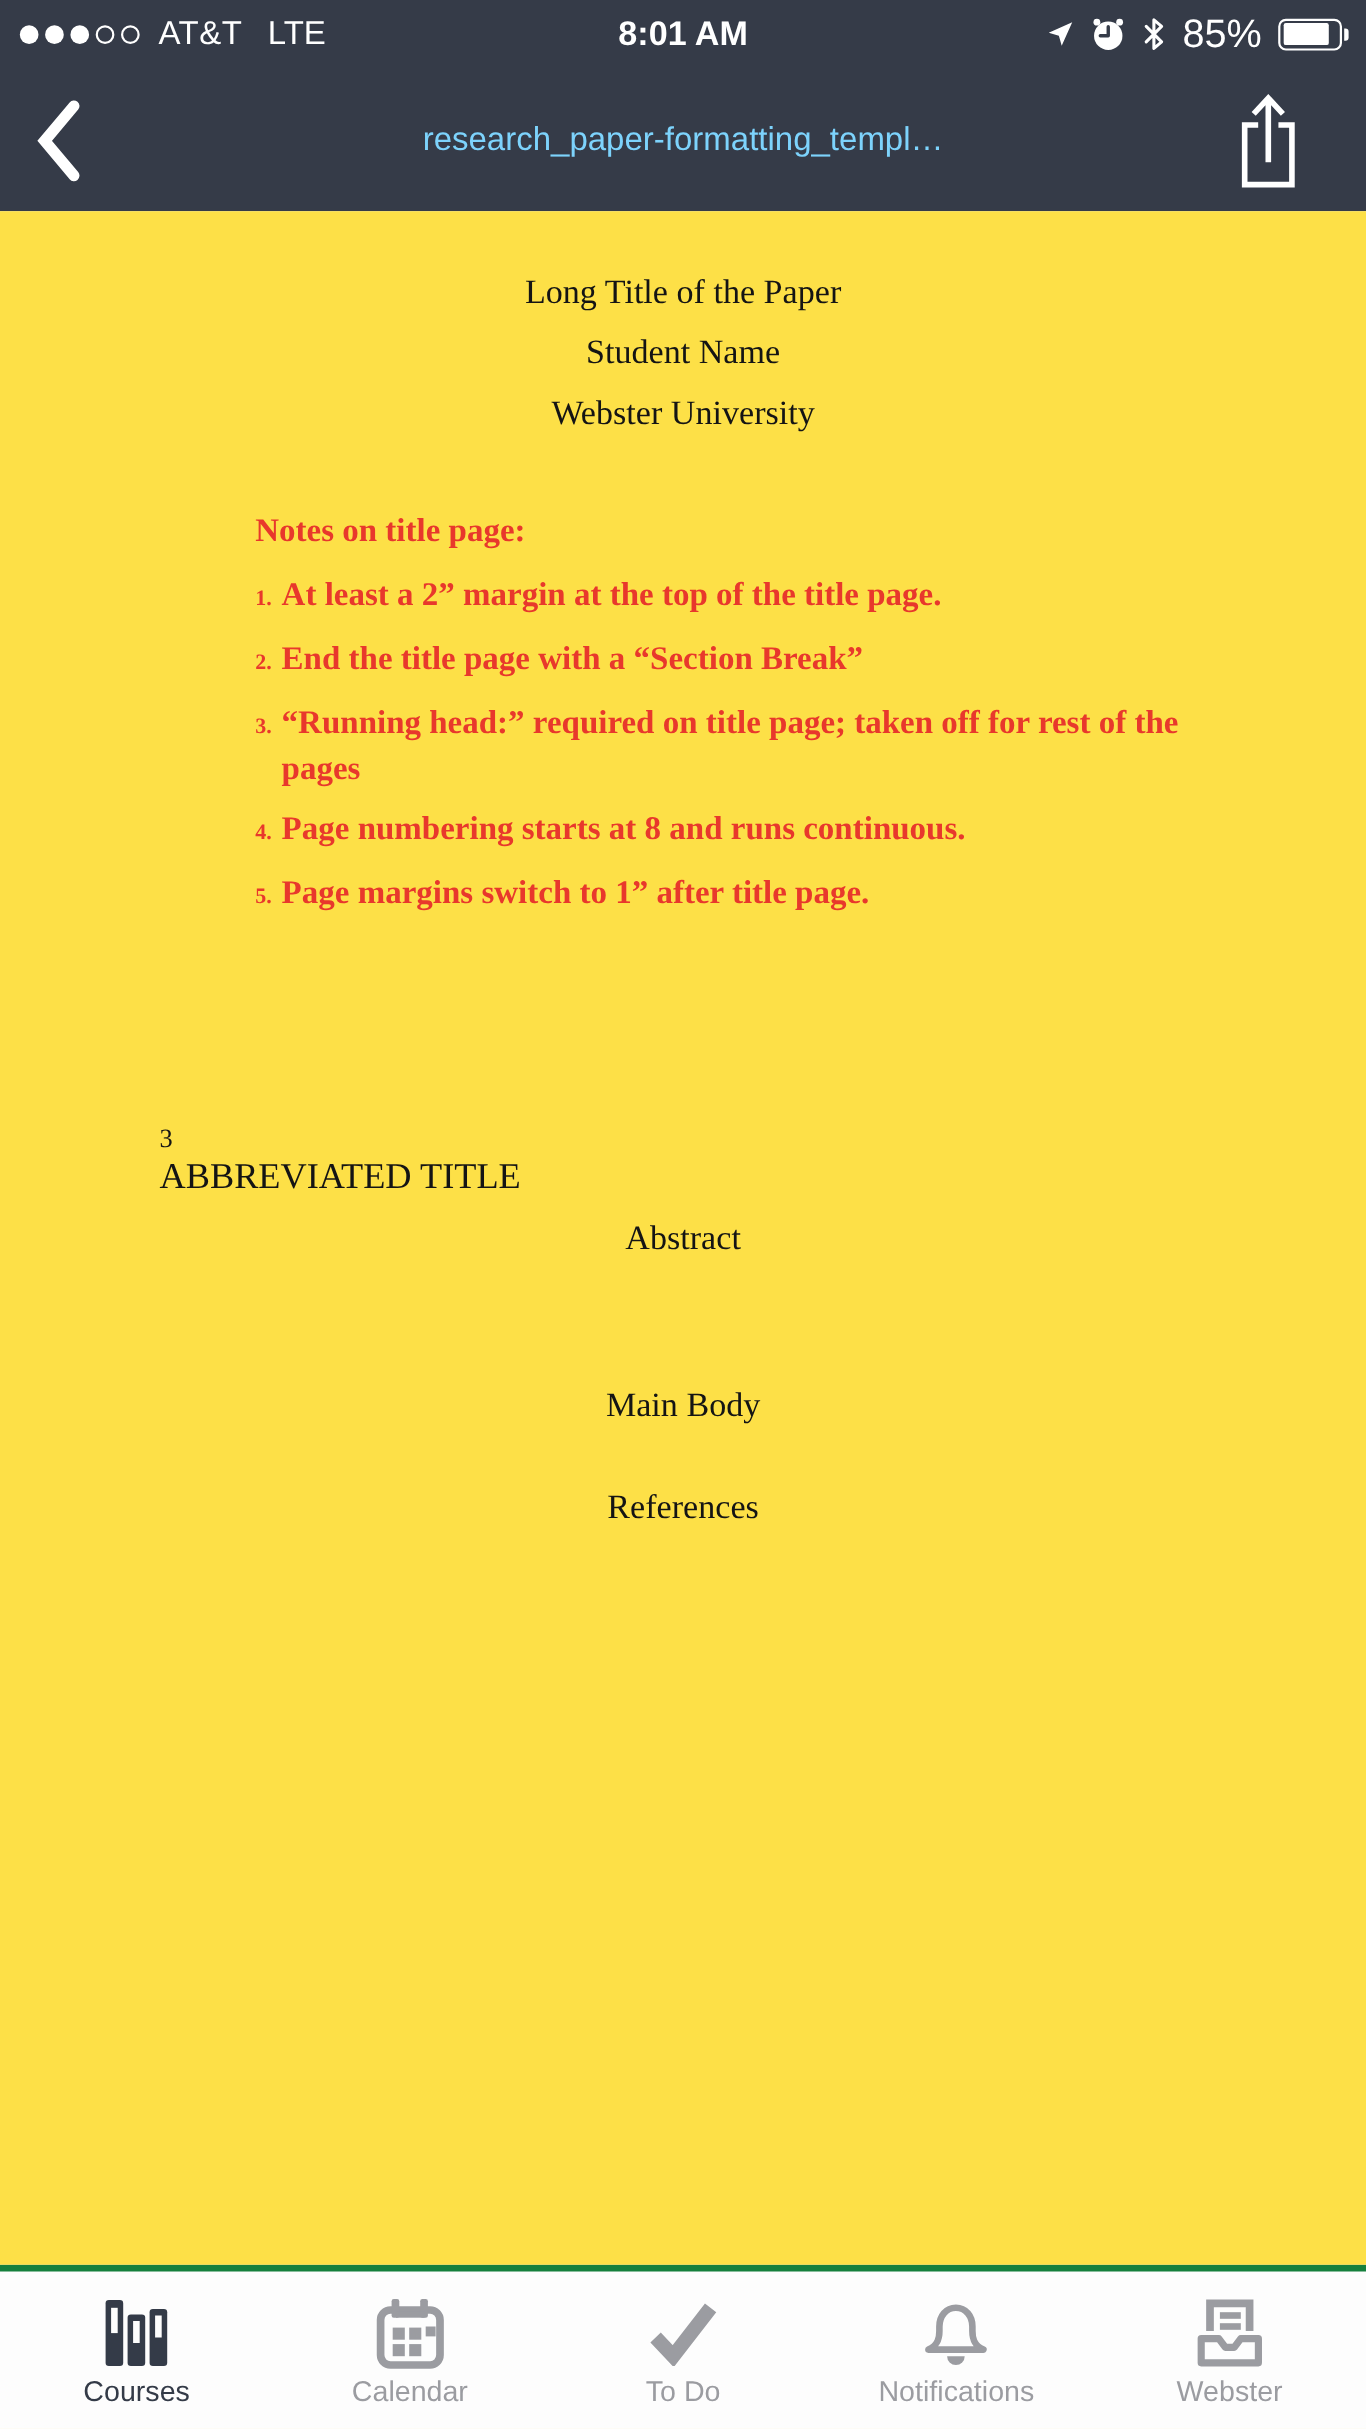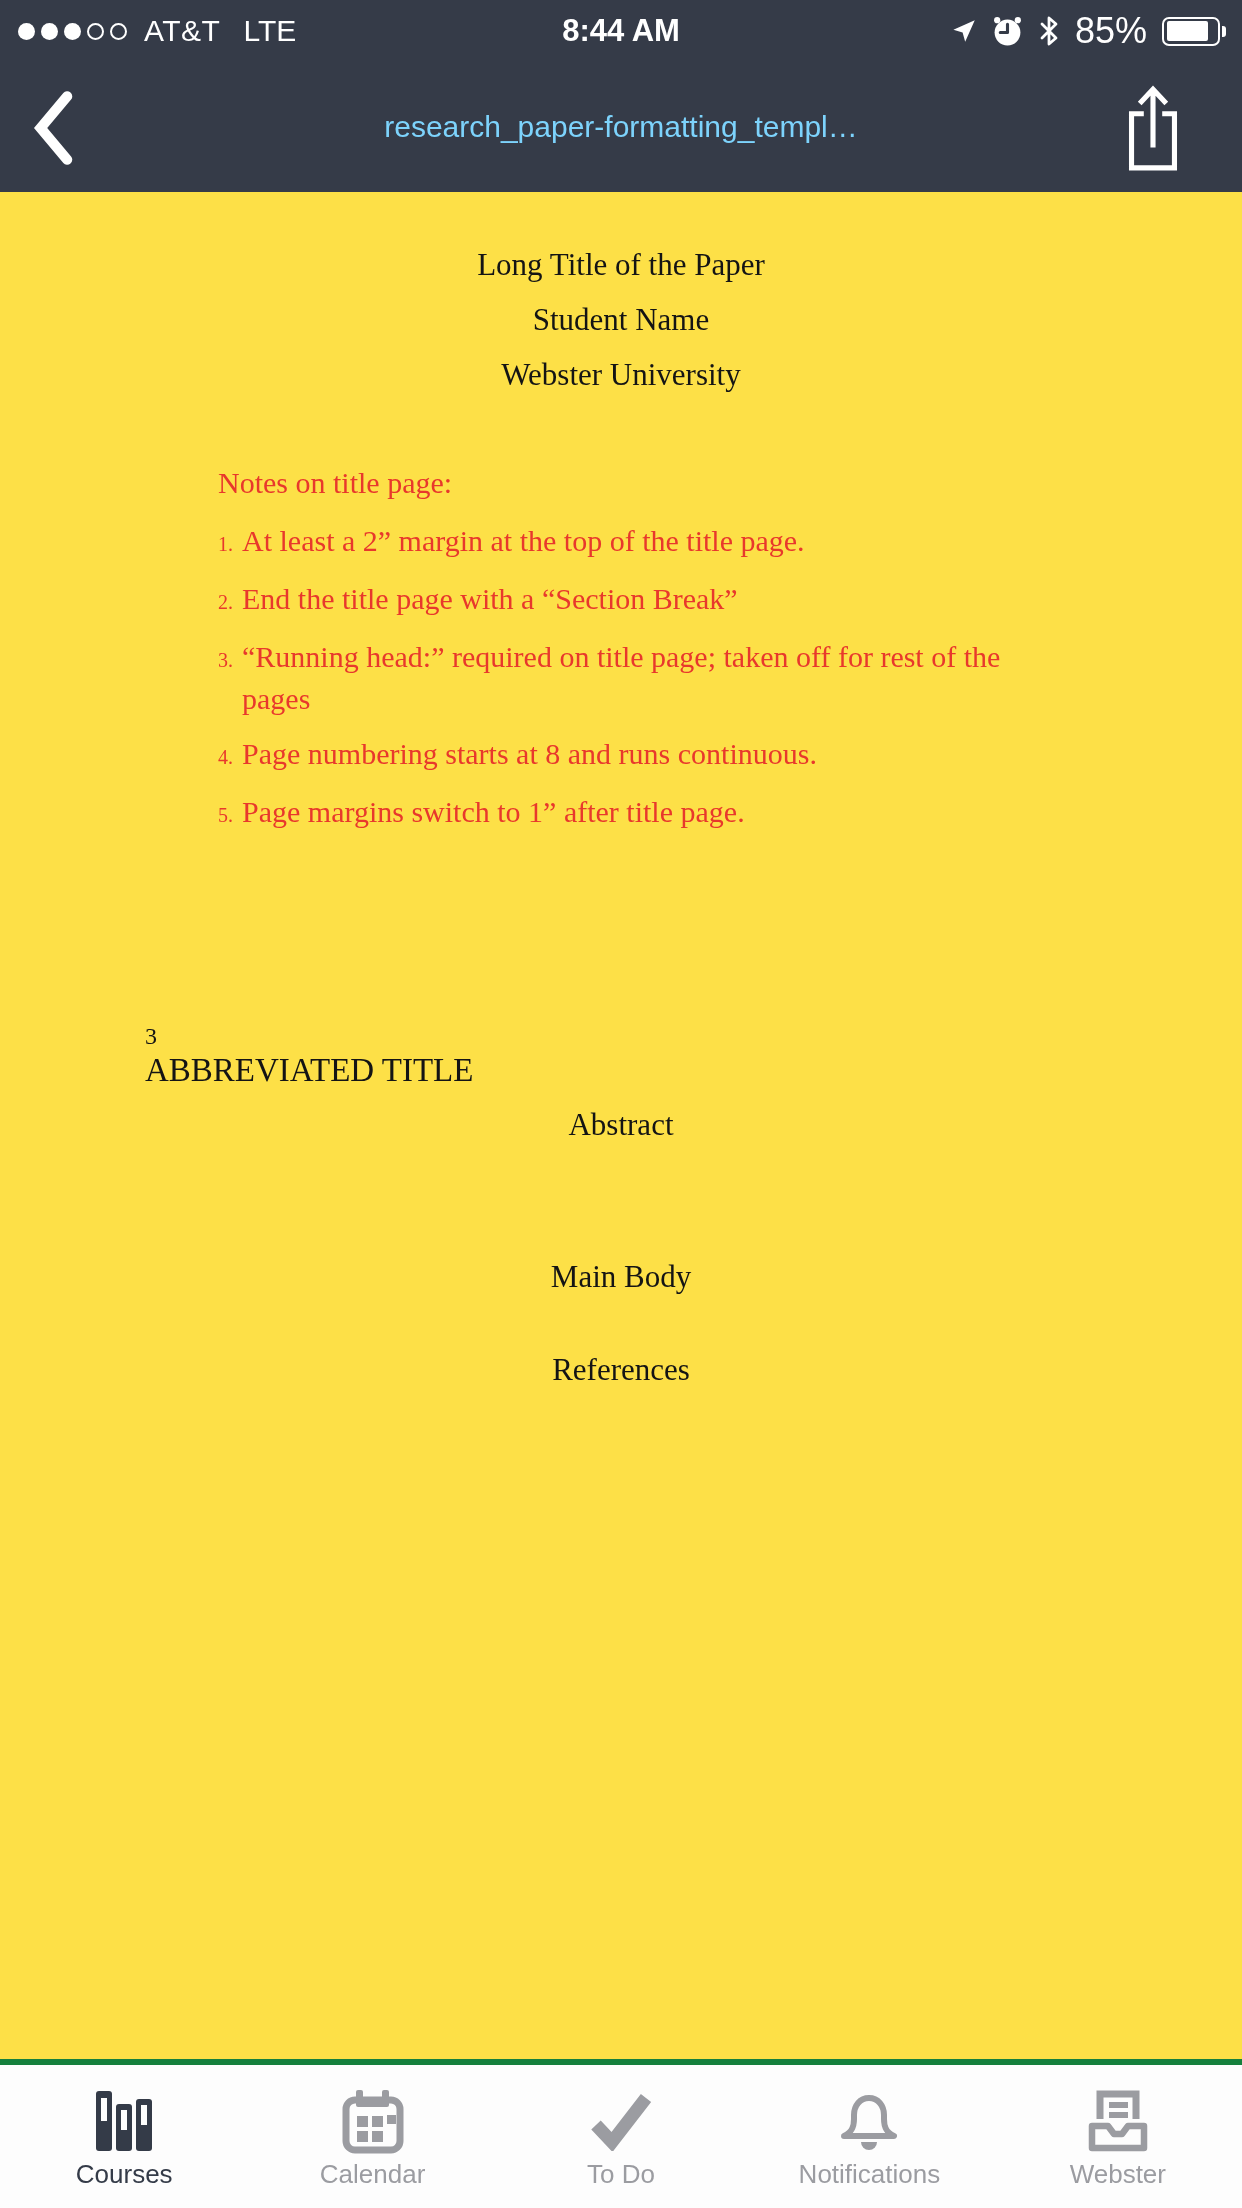--- a/index.html
+++ b/index.html
@@ -71,22 +71,23 @@
   .document {
     position:absolute; top:192px; left:0; width:1242px; height:1867px;
     background:#fde047; color:#111;
     font-family:"Liberation Serif", "DejaVu Serif", serif;
   }
   .doc-title-block {
     padding-top:45px; text-align:center;
     font-size:31px; line-height:55px; color:#141414;
   }
   .notes {
-    position:absolute; top:270px; left:218px; width:858px;
+    position:absolute; top:270px; left:232px; width:858px;
     color:#e8382c;
+    font-weight:bold;
   }
   .notes-heading { font-size:30px; line-height:42px; margin-bottom:16px; }
   .note-item {
     display:flex; align-items:baseline; margin-bottom:13px;
     font-size:30px; line-height:42px;
   }
   .note-num {
     font-size:20px; flex:0 0 auto; min-width:24px; padding-right:4px;
     text-align:left; color:#e8382c;
   }
@@ -126,21 +127,21 @@
       <span class="dots">
         <span class="dot filled"></span>
         <span class="dot filled"></span>
         <span class="dot filled"></span>
         <span class="dot hollow"></span>
         <span class="dot hollow"></span>
       </span>
       <span class="carrier">AT&amp;T</span>
       <span class="network">LTE</span>
     </div>
-    <div class="sb-time">8:44 AM</div>
+    <div class="sb-time">8:01 AM</div>
     <div class="sb-right">
       <span>
         <svg width="27" height="27" viewBox="0 0 24 24">
             <path d="M22 2 L3 10.5 L11.2 12.8 L13.5 21 Z" fill="#fff"></path>
           </svg>
       </span>
       <span>
         <svg width="31" height="31" viewBox="0 0 30 30">
           <circle cx="5" cy="4" r="3" fill="#fff"></circle>
             <circle cx="25" cy="4" r="3" fill="#fff"></circle>

